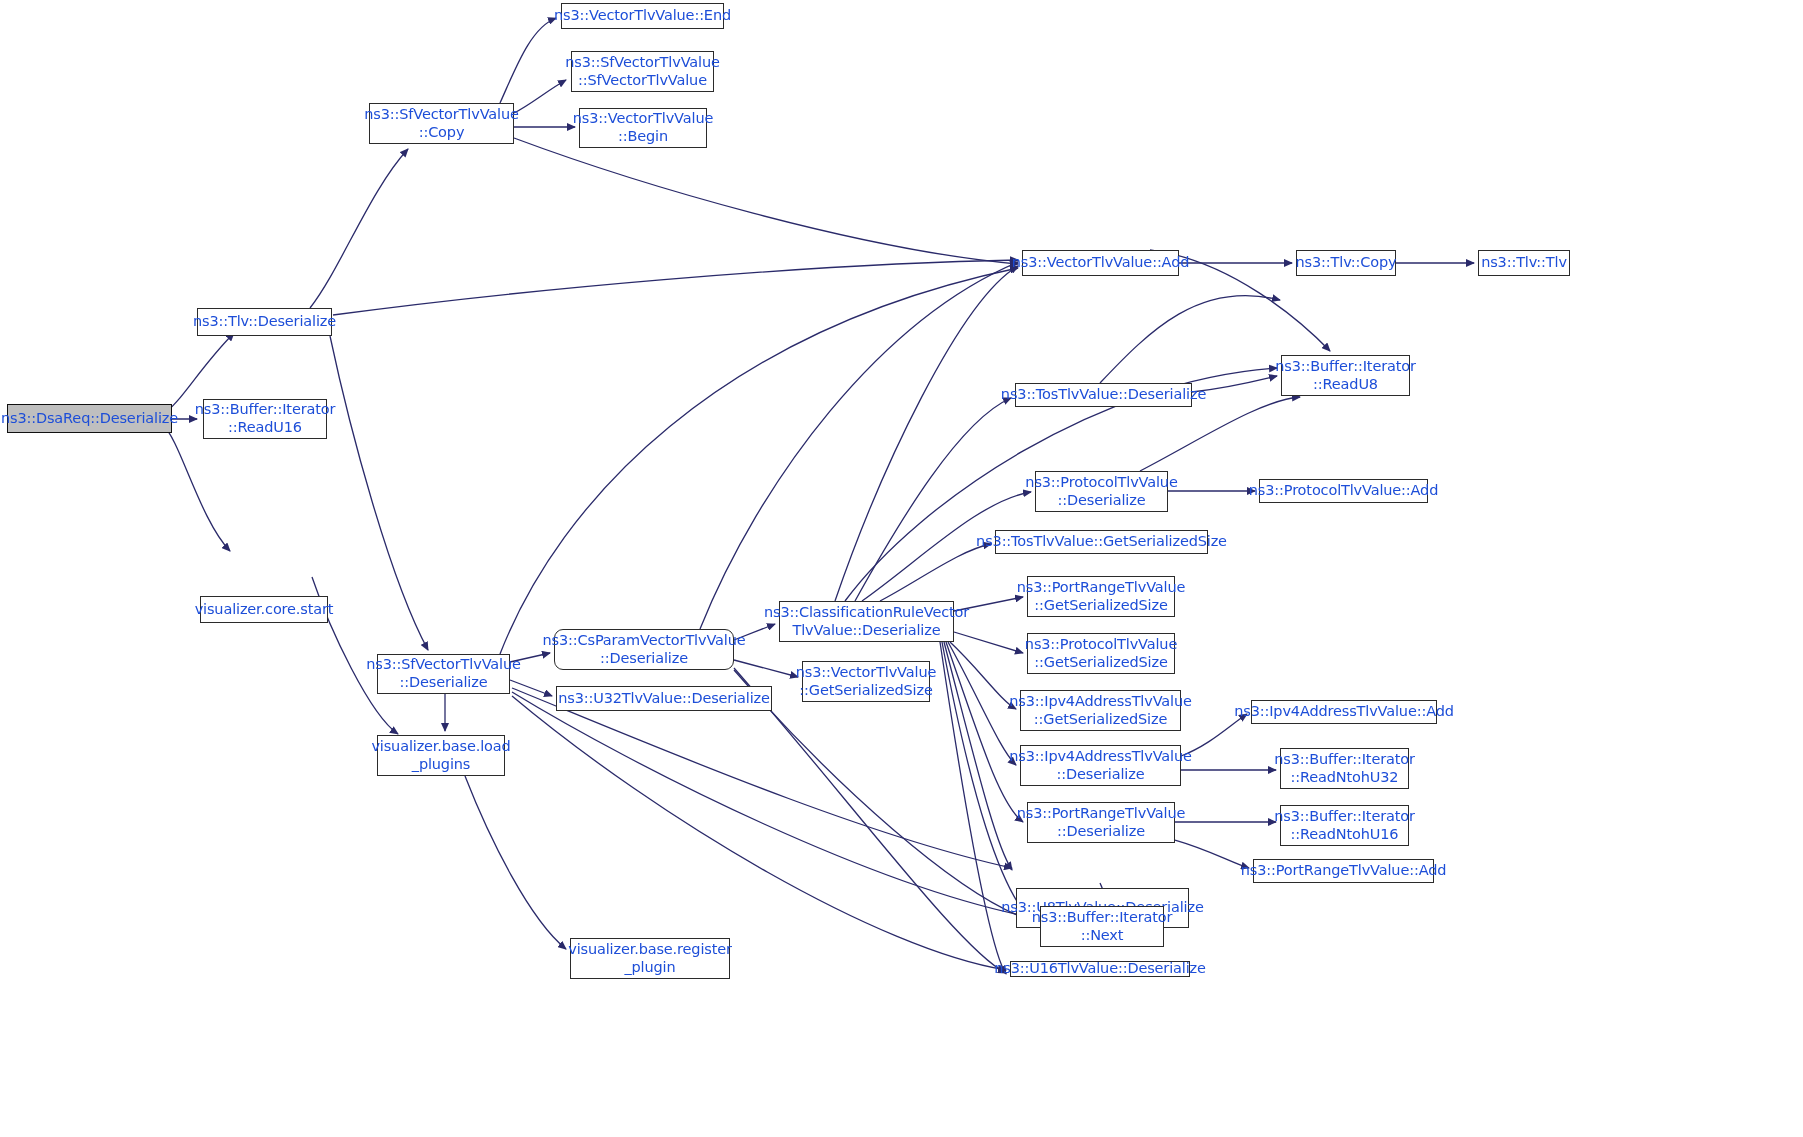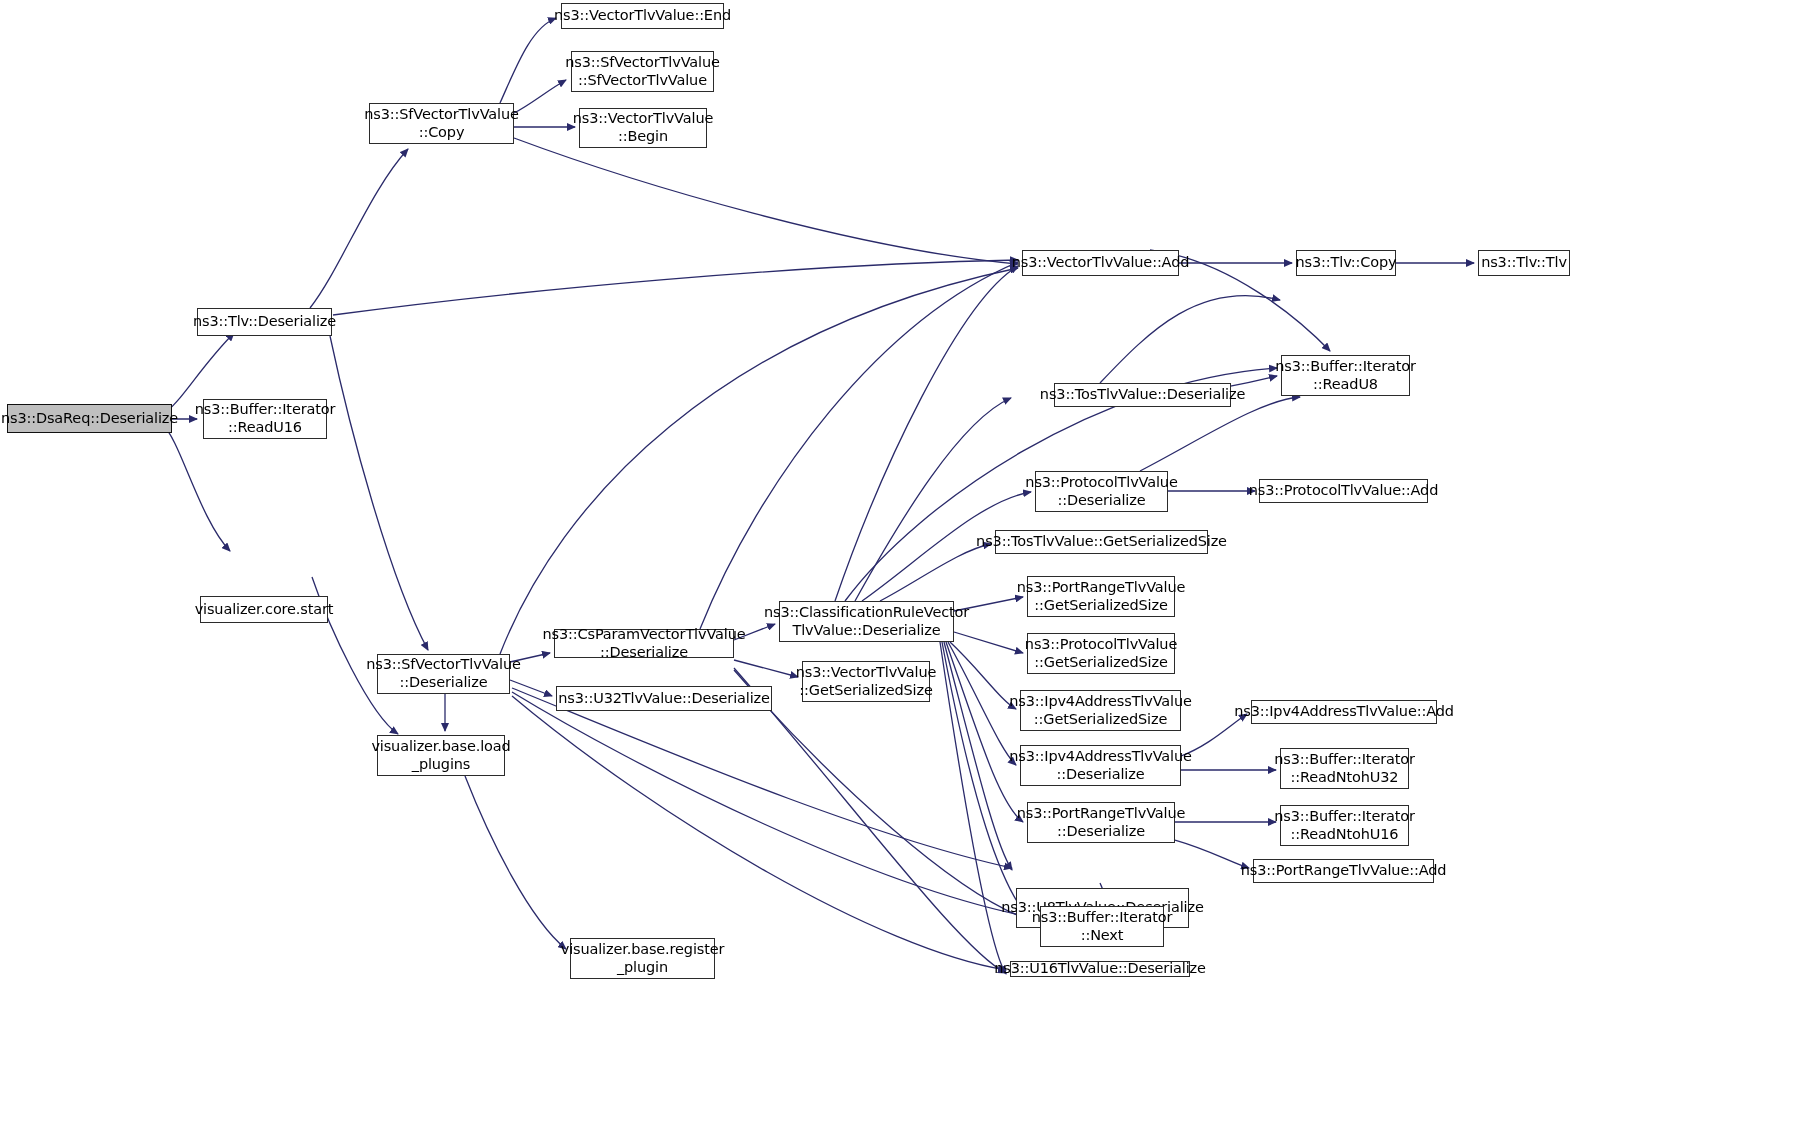--- a/index.html
+++ b/index.html
@@ -21,21 +21,21 @@
     top: 0;
     width: 1803px;
     height: 1137px;
     pointer-events: none;
   }
   .node {
     position: absolute;
     box-sizing: border-box;
     border: 1px solid #2b2b2b;
     background: #ffffff;
-    color: #000000;
+    color: #1d4ed8;
     display: flex;
     align-items: center;
     justify-content: center;
     text-align: center;
     font-size: 14.5px;
     line-height: 1.22;
     letter-spacing: -0.15px;
     white-space: pre-line;
     padding: 1px 5px;
     z-index: 2;
@@ -117,31 +117,31 @@
 ::Copy</div>
       <div class="node" style="left: 561px; top: 3px; width: 163px; height: 26px;">ns3::VectorTlvValue::End</div>
       <div class="node" style="left: 571px; top: 51px; width: 143px; height: 41px;">ns3::SfVectorTlvValue
 ::SfVectorTlvValue</div>
       <div class="node" style="left: 579px; top: 108px; width: 128px; height: 40px;">ns3::VectorTlvValue
 ::Begin</div>
       <div class="node" style="left: 377px; top: 654px; width: 133px; height: 40px;">ns3::SfVectorTlvValue
 ::Deserialize</div>
       <div class="node" style="left: 377px; top: 735px; width: 128px; height: 41px;">visualizer.base.load
 _plugins</div>
-      <div class="node" style="left: 570px; top: 938px; width: 145px; height: 41px;">visualizer.base.register
+      <div class="node" style="left: 570px; top: 938px; width: 160px; height: 41px;">visualizer.base.register
 _plugin</div>
-      <div class="node" style="left: 554px; top: 629px; width: 180px; height: 29px;">ns3::CsParamVectorTlvValue
+      <div class="node" style="left: 554px; top: 629px; width: 180px; height: 41px; border-radius: 9px;">ns3::CsParamVectorTlvValue
 ::Deserialize</div>
       <div class="node" style="left: 556px; top: 686px; width: 216px; height: 25px;">ns3::U32TlvValue::Deserialize</div>
       <div class="node" style="left: 802px; top: 661px; width: 128px; height: 41px;">ns3::VectorTlvValue
 ::GetSerializedSize</div>
       <div class="node" style="left: 779px; top: 601px; width: 175px; height: 41px;">ns3::ClassificationRuleVector
 TlvValue::Deserialize</div>
       <div class="node" style="left: 1022px; top: 250px; width: 157px; height: 26px;">ns3::VectorTlvValue::Add</div>
-      <div class="node" style="left: 1015px; top: 383px; width: 177px; height: 24px; margin-left: 39px;">ns3::TosTlvValue::Deserialize</div>
+      <div class="node" style="left: 1015px; top: 383px; width: 177px; height: 24px;">ns3::TosTlvValue::Deserialize</div>
       <div class="node" style="left: 1035px; top: 471px; width: 133px; height: 41px;">ns3::ProtocolTlvValue
 ::Deserialize</div>
       <div class="node" style="left: 995px; top: 530px; width: 213px; height: 24px;">ns3::TosTlvValue::GetSerializedSize</div>
       <div class="node" style="left: 1027px; top: 576px; width: 148px; height: 41px;">ns3::PortRangeTlvValue
 ::GetSerializedSize</div>
       <div class="node" style="left: 1027px; top: 633px; width: 148px; height: 41px;">ns3::ProtocolTlvValue
 ::GetSerializedSize</div>
       <div class="node" style="left: 1020px; top: 690px; width: 161px; height: 41px;">ns3::Ipv4AddressTlvValue
 ::GetSerializedSize</div>
       <div class="node" style="left: 1020px; top: 745px; width: 161px; height: 41px;">ns3::Ipv4AddressTlvValue

